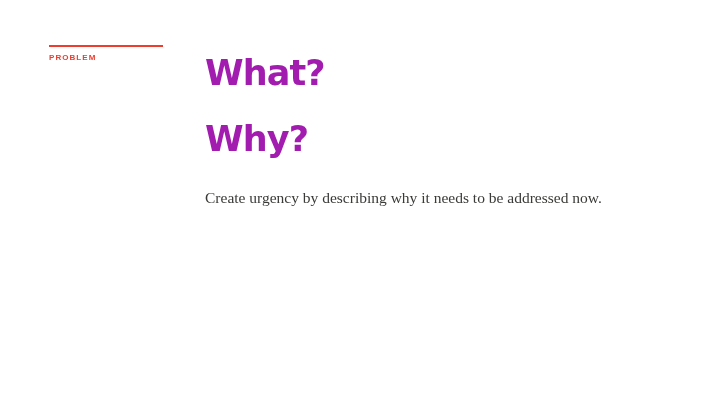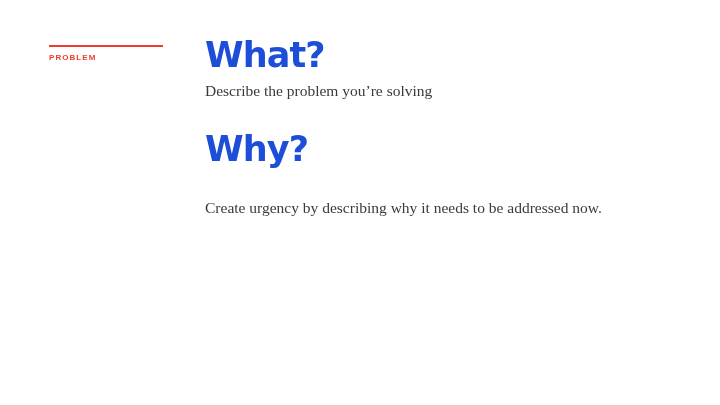--- a/index.html
+++ b/index.html
@@ -55,24 +55,24 @@
   .block {
     margin: 0 0 27px 0;
   }
   .block:last-child {
     margin-bottom: 0;
   }
   .block-heading {
     font-family: "DejaVu Sans", sans-serif;
     font-size: 35px;
     font-weight: bold;
-    color: #1d4ed8;
+    color: #a21caf;
     line-height: 1.12;
     letter-spacing: -0.9px;
-    margin: 0 0 4px 0;
+    margin: 18px 0 4px 0;
     white-space: nowrap;
   }
   .block-body {
     font-family: "Liberation Serif", serif;
     font-size: 15.5px;
     font-weight: normal;
     color: #3a3a38;
     line-height: 1.55;
     margin: 0;
     max-width: 432px;
@@ -85,21 +85,20 @@
 
   <div class="eyebrow">
     <div class="eyebrow-rule"></div>
     <div class="eyebrow-label">PROBLEM</div>
   </div>
 
   <div class="content">
 
     <div class="block">
       <h2 class="block-heading">What?</h2>
-      <p class="block-body">Describe the problem you’re solving</p>
     </div>
 
     <div class="block">
       <h2 class="block-heading">Why?</h2>
     </div>
 
     <div class="block">
       <p class="block-body">Create urgency by describing why it needs to be addressed now.</p>
     </div>
 

